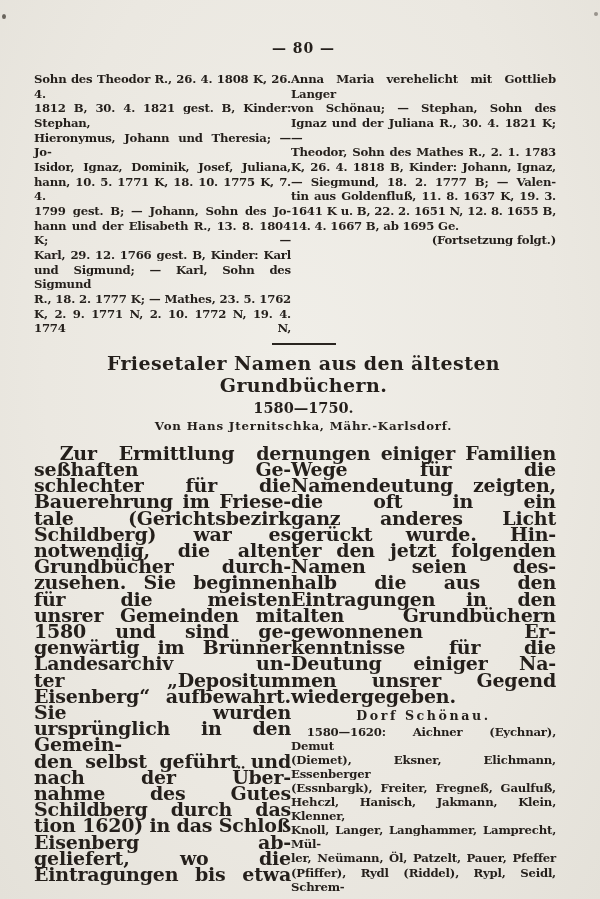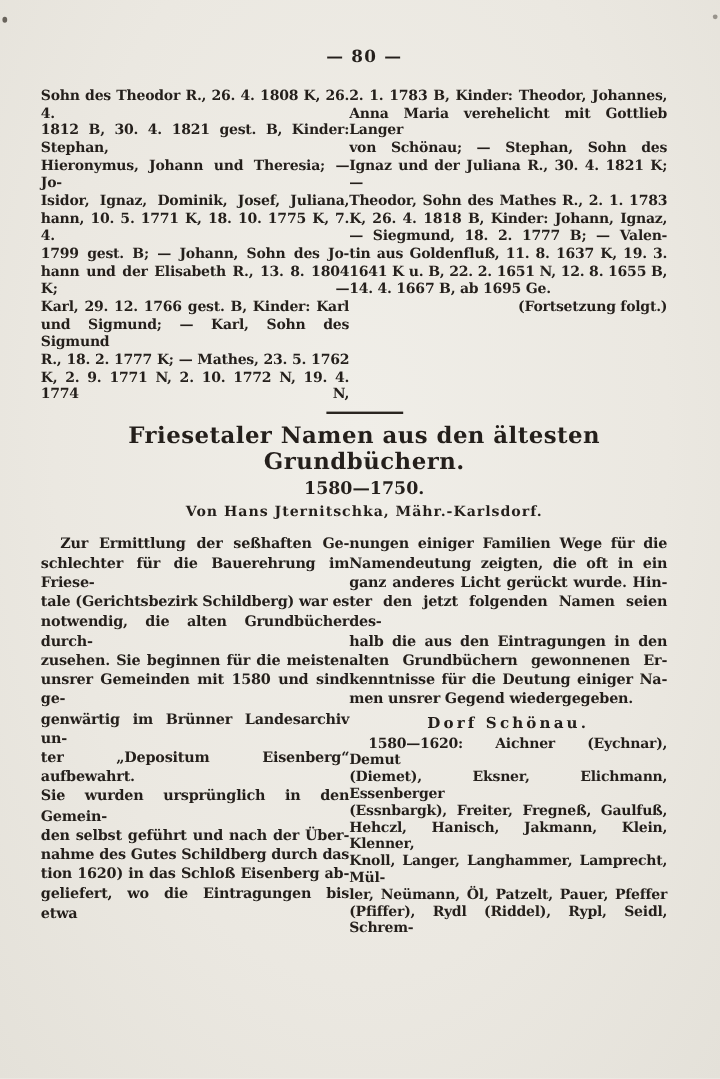--- a/index.html
+++ b/index.html
@@ -39,21 +39,21 @@
     text-align: justify;
     text-align-last: justify;
     white-space: normal;
     letter-spacing: -0.2px;
   }
   .petit .line {
     font-size: 11.7px;
     line-height: 14.65px;
   }
   .body-text .line {
-    font-size: 12px;
+    font-size: 19px;
     line-height: 16.2px;
   }
   .body-text .line.small {
     font-size: 11.7px;
     line-height: 14.05px;
   }
   .line.ind { text-indent: 1.35em; }
   .line.end { text-align-last: left; }
   .line.right { text-align: right; text-align-last: right; }
   .line.head {
@@ -118,21 +118,20 @@
         <div class="line">Isidor, Ignaz, Dominik, Josef, Juliana,</div>
         <div class="line">hann, 10. 5. 1771 K, 18. 10. 1775 K, 7. 4.</div>
         <div class="line">1799 gest. B; — Johann, Sohn des Jo-</div>
         <div class="line">hann und der Elisabeth R., 13. 8. 1804 K; —</div>
         <div class="line">Karl, 29. 12. 1766 gest. B, Kinder: Karl</div>
         <div class="line">und Sigmund; — Karl, Sohn des Sigmund</div>
         <div class="line">R., 18. 2. 1777 K; — Mathes, 23. 5. 1762</div>
         <div class="line">K, 2. 9. 1771 N, 2. 10. 1772 N, 19. 4. 1774 N,</div>
       </div>
     <div class="col-r">
-        <div class="line">2. 1. 1783 B, Kinder: Theodor, Johannes,</div>
         <div class="line">Anna Maria verehelicht mit Gottlieb Langer</div>
         <div class="line">von Schönau; — Stephan, Sohn des</div>
         <div class="line">Ignaz und der Juliana R., 30. 4. 1821 K; —</div>
         <div class="line">Theodor, Sohn des Mathes R., 2. 1. 1783</div>
         <div class="line">K, 26. 4. 1818 B, Kinder: Johann, Ignaz,</div>
         <div class="line">— Siegmund, 18. 2. 1777 B; — Valen-</div>
         <div class="line">tin aus Goldenfluß, 11. 8. 1637 K, 19. 3.</div>
         <div class="line">1641 K u. B, 22. 2. 1651 N, 12. 8. 1655 B,</div>
         <div class="line end">14. 4. 1667 B, ab 1695 Ge.</div>
         <div class="line right end">(Fortsetzung folgt.)</div>

